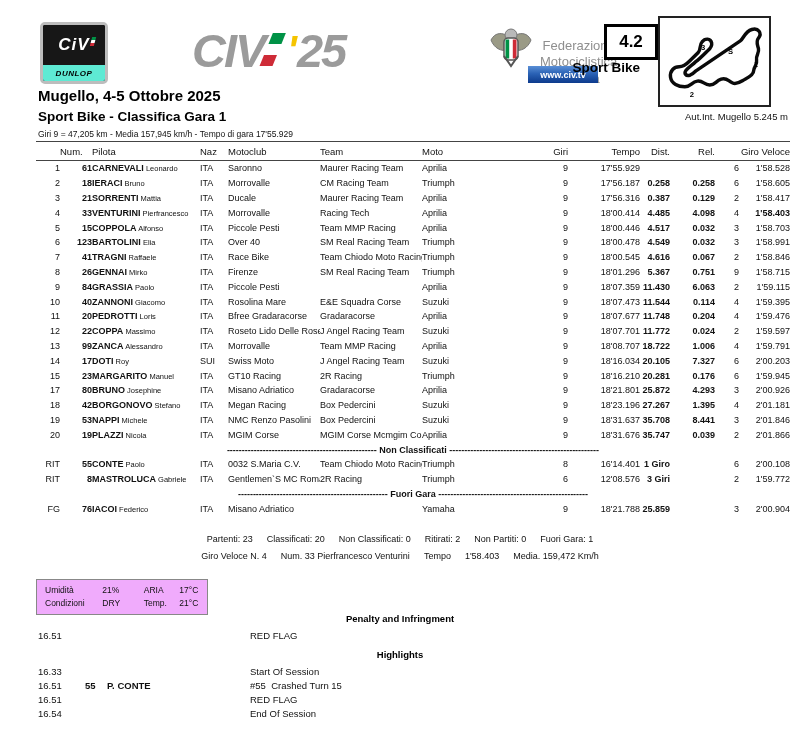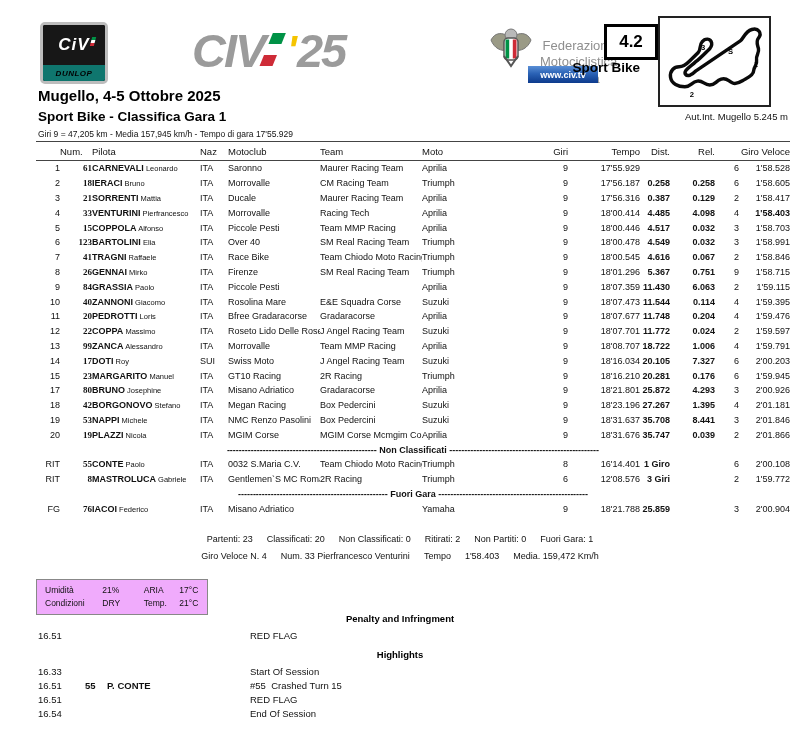--- a/index.html
+++ b/index.html
@@ -6,21 +6,21 @@
   .page{position:relative;width:800px;height:732px;background:#fff;overflow:hidden;
         font-family:"Liberation Sans",sans-serif;color:#111;}
 
   
   .civ-dunlop{position:absolute;left:40px;top:22px;width:62px;height:56px;border:3px solid #bdbdbd;
               border-radius:5px;overflow:hidden;background:#000;}
   .cd-black{position:relative;height:40px;background:#171717;display:flex;align-items:center;justify-content:center;}
   .cd-civ{color:#fff;font-weight:bold;font-style:italic;font-size:17px;letter-spacing:1px;}
   .cd-flag{position:absolute;right:10px;top:12px;width:4px;height:9px;transform:skewX(-15deg);
            background:linear-gradient(#009246 33%,#fff 33%,#fff 66%,#ce2b37 66%);}
-  .cd-yellow{height:16px;background:#0f766e;display:flex;align-items:center;justify-content:center;
+  .cd-yellow{height:16px;background:#5eead4;display:flex;align-items:center;justify-content:center;
              color:#000;font-weight:bold;font-style:italic;font-size:8px;letter-spacing:.5px;}
   .civ25{position:absolute;left:192px;top:24px;height:52px;display:flex;align-items:center;}
   .c25-main{font-size:47px;font-weight:bold;font-style:italic;color:#9b9b9b;letter-spacing:-2px;}
   .c25-flagwrap{display:inline-block;width:13px;height:34px;margin-left:2px;transform:skewX(-22deg);}
   .c25-flagwrap i{display:block;height:11px;}
   .c25-apos{font-size:40px;font-weight:bold;font-style:italic;color:#f5c400;margin-left:8px;}
   .c25-year{font-size:47px;font-weight:bold;font-style:italic;color:#9b9b9b;letter-spacing:-2px;}
 
   .fmi-emblem{position:absolute;left:487px;top:26px;}
   .fmi-name{position:absolute;left:540px;top:38px;font-size:13px;line-height:1.25;color:#8f8f8f;text-align:center;}
@@ -42,21 +42,21 @@
 
   
   table.results{position:absolute;left:36px;top:141px;width:754px;border-collapse:collapse;table-layout:fixed;}
   table.results th{font-weight:normal;font-size:9.5px;color:#111;padding:0;height:18px;vertical-align:middle;}
   table.results thead tr{border-top:1.2px solid #444;border-bottom:1.2px solid #444;}
   table.results td{font-size:9px;color:#111;padding:0;height:14.8px;vertical-align:middle;overflow:hidden;white-space:nowrap;}
   .col-pos{width:24px;}.col-num{width:32px;}.col-pilota{width:108px;}.col-naz{width:28px;}
   .col-club{width:92px;}.col-team{width:102px;}.col-moto{width:100px;}.col-giri{width:46px;}
   .col-tempo{width:72px;}.col-dist{width:30px;}.col-rel{width:45px;}.col-gvl{width:24px;}.col-gvt{width:51px;}
   .c-pos{text-align:right;padding-right:13px;}
-  .c-num{text-align:right;padding-right:9px;font-weight:bold;font-family:Liberation Serif, serif;}
+  .c-num{text-align:right;padding-right:9px;font-weight:bold;}
   .c-pilota{text-align:left;}
   .surname{font-weight:bold;font-size:9px;}
   .firstname{font-size:7.5px;}
   .c-naz{text-align:left;padding-left:2px;}
   .c-club,.c-team,.c-moto{text-align:left;}
   .c-giri{text-align:right;padding-right:2px;}
   .c-tempo{text-align:right;padding-right:2px;}
   .c-dist{text-align:right;font-weight:bold;}
   .c-rel{text-align:right;padding-right:2px;font-weight:bold;}
   .c-gvl{text-align:right;padding-right:4px;}

